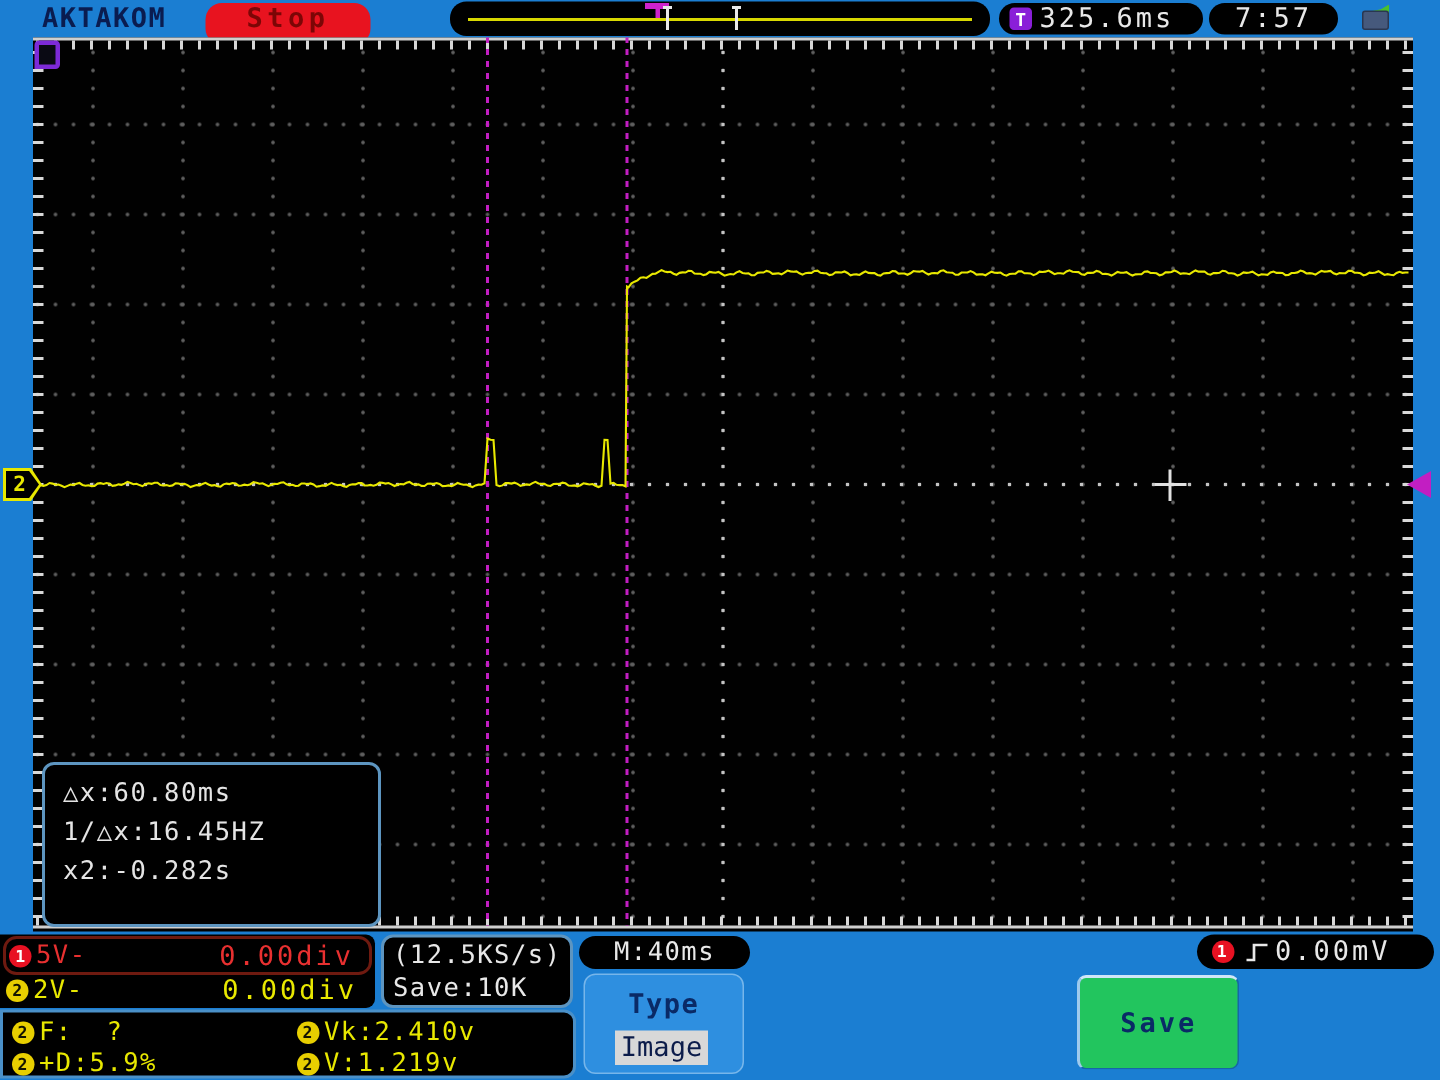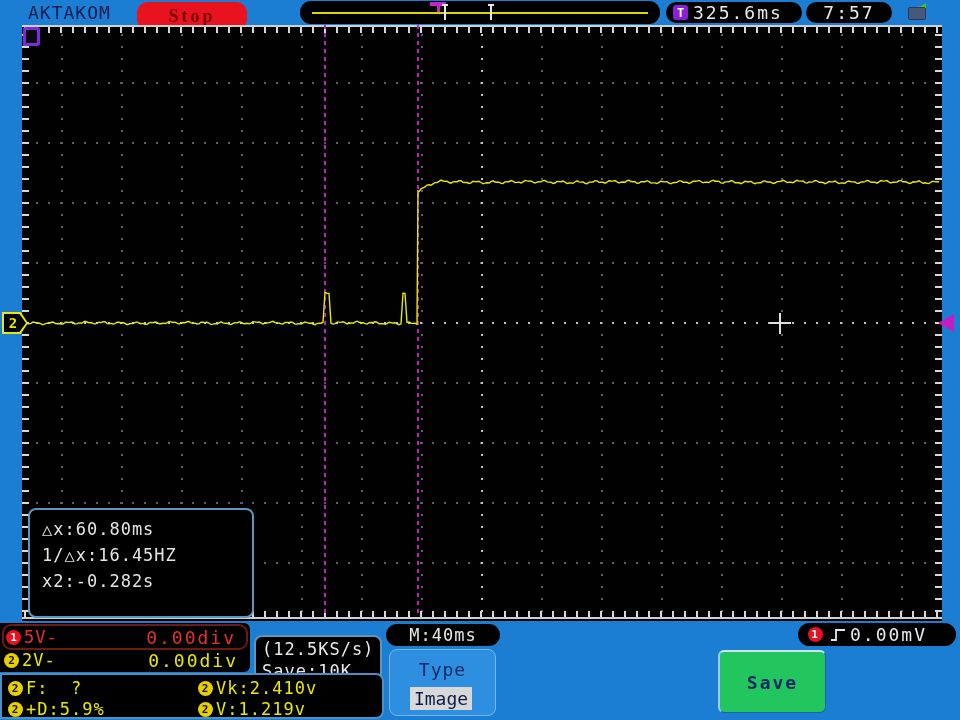--- a/index.html
+++ b/index.html
@@ -1,23 +1,23 @@
 <!DOCTYPE html>
 <html><head>
 <meta charset="utf-8">
 <style>
   html,body{margin:0;padding:0;background:#333;}
   .screen{position:relative;width:960px;height:720px;background:#1b7ed2;overflow:hidden;
           font-family:"DejaVu Sans Mono",monospace;color:#e8e8e8;}
 
   
   .top-bar{position:absolute;left:0;top:0;width:960px;height:25px;}
-  .brand{position:absolute;left:28px;top:2px;font-size:18px;font-weight:normal;color:#0a1c50;letter-spacing:1px;}
+  .brand{position:absolute;left:28px;top:2px;font-size:18px;font-weight:bold;color:#0a1c50;letter-spacing:1px;}
   .stop-pill{position:absolute;left:137px;top:2px;width:110px;height:28px;background:#e8131f;border-radius:11px;
-             display:flex;align-items:center;justify-content:center;font-family:Liberation Serif, serif;}
+             display:flex;justify-content:center;}
   .stop-pill span{color:#7c0606;font-weight:bold;font-size:18px;letter-spacing:3px;}
   .mem-bar{position:absolute;left:300px;top:1px;width:360px;height:23px;background:#000;border-radius:11px;}
   .mem-line{position:absolute;left:12px;right:12px;top:11px;height:2px;background:#d8d800;}
   .mem-tflag{position:absolute;left:130px;top:1px;width:16px;height:4px;background:#cc22cc;}
   .mem-tflag::after{content:'';position:absolute;left:7px;top:4px;width:3px;height:6px;background:#cc22cc;}
   .mem-br{position:absolute;top:3px;width:2px;height:16px;background:#e8e8e8;}
   .mem-br::before{content:'';position:absolute;left:-2px;top:0;width:6px;height:2px;background:#e8e8e8;}
   .mem-br.b1{left:144px;} .mem-br.b2{left:190px;}
   .trig-time-pill{position:absolute;left:666px;top:2px;width:136px;height:21px;background:#000;border-radius:11px;
                   display:flex;align-items:center;gap:5px;padding-left:7px;box-sizing:border-box;}
@@ -75,34 +75,34 @@
   .ch-row{position:absolute;left:2px;right:2px;height:22px;display:flex;align-items:center;}
   .ch-row.r1{top:1px;border:2px solid #6e1a10;border-radius:9px;color:#e83030;}
   .ch-row.r2{top:26px;color:#e8e800;}
   .badge{width:15px;height:15px;border-radius:50%;font-size:11px;font-weight:bold;flex:0 0 auto;
          display:flex;align-items:center;justify-content:center;margin:0 3px 0 2px;}
   .badge.r{background:#e81122;color:#fff;}
   .badge.y{background:#e8cf00;color:#141400;}
   .ch-scale{font-size:17px;letter-spacing:1px;}
   .ch-pos{margin-left:auto;margin-right:10px;font-size:18px;letter-spacing:2px;}
   .acq-box{position:absolute;left:254px;top:623px;width:128px;height:49px;background:#000;box-sizing:border-box;
-           border:2px solid #5d95c0;border-radius:8px;padding:1px 0 15px 6px;font-size:17px;line-height:22px;letter-spacing:1px;margin-top:12px;}
+           border:2px solid #5d95c0;border-radius:8px;padding:1px 0 15px 6px;font-size:17px;line-height:22px;letter-spacing:1px;}
   .m-pill{position:absolute;left:386px;top:624px;width:114px;height:22px;background:#000;border-radius:11px;
           display:flex;align-items:center;justify-content:center;font-size:17px;letter-spacing:1px;}
   .trig-pill{position:absolute;left:798px;top:623px;width:158px;height:23px;background:#000;border-radius:12px;
              display:flex;align-items:center;gap:4px;padding-left:8px;box-sizing:border-box;font-size:18px;letter-spacing:2px;}
   .meas-box{position:absolute;left:0;top:673px;width:384px;height:46px;background:#000;box-sizing:border-box;
             border:2px solid #4a90c8;border-radius:0 8px 8px 0;}
   .meas-cell{position:absolute;height:20px;display:flex;align-items:center;font-size:17px;color:#e8e800;
              letter-spacing:1px;white-space:pre;}
   .meas-cell.c00{left:4px;top:3px;} .meas-cell.c01{left:194px;top:3px;}
   .meas-cell.c10{left:4px;top:24px;} .meas-cell.c11{left:194px;top:24px;}
   .menu-panel{position:absolute;left:389px;top:649px;width:107px;height:67px;background:#2e8fe0;
               border:1px solid #77b6ea;border-radius:8px;box-sizing:border-box;}
-  .menu-title{margin-top:9px;text-align:center;color:#0a2a66;font-size:18px;font-weight:400;letter-spacing:1px;}
+  .menu-title{margin-top:9px;text-align:center;color:#0a2a66;font-size:18px;font-weight:700;letter-spacing:1px;}
   .menu-sel{margin:7px 0 0 20px;width:62px;height:23px;background:#d8d8d8;color:#0c1c4a;font-size:18px;
             display:flex;align-items:center;justify-content:center;}
   .save-btn{position:absolute;left:718px;top:650px;width:108px;height:63px;background:#22c55e;border-radius:6px;
             border-top:2px solid #cfe6f8;border-left:2px solid #9fcaed;border-right:1px solid #1666a6;border-bottom:1px solid #1666a6;
             display:flex;align-items:center;justify-content:center;color:#0a2a66;font-size:18px;font-weight:600;letter-spacing:2px;box-sizing:border-box;}
 </style>
 </head>
 <body>
 
 <div class="screen">

